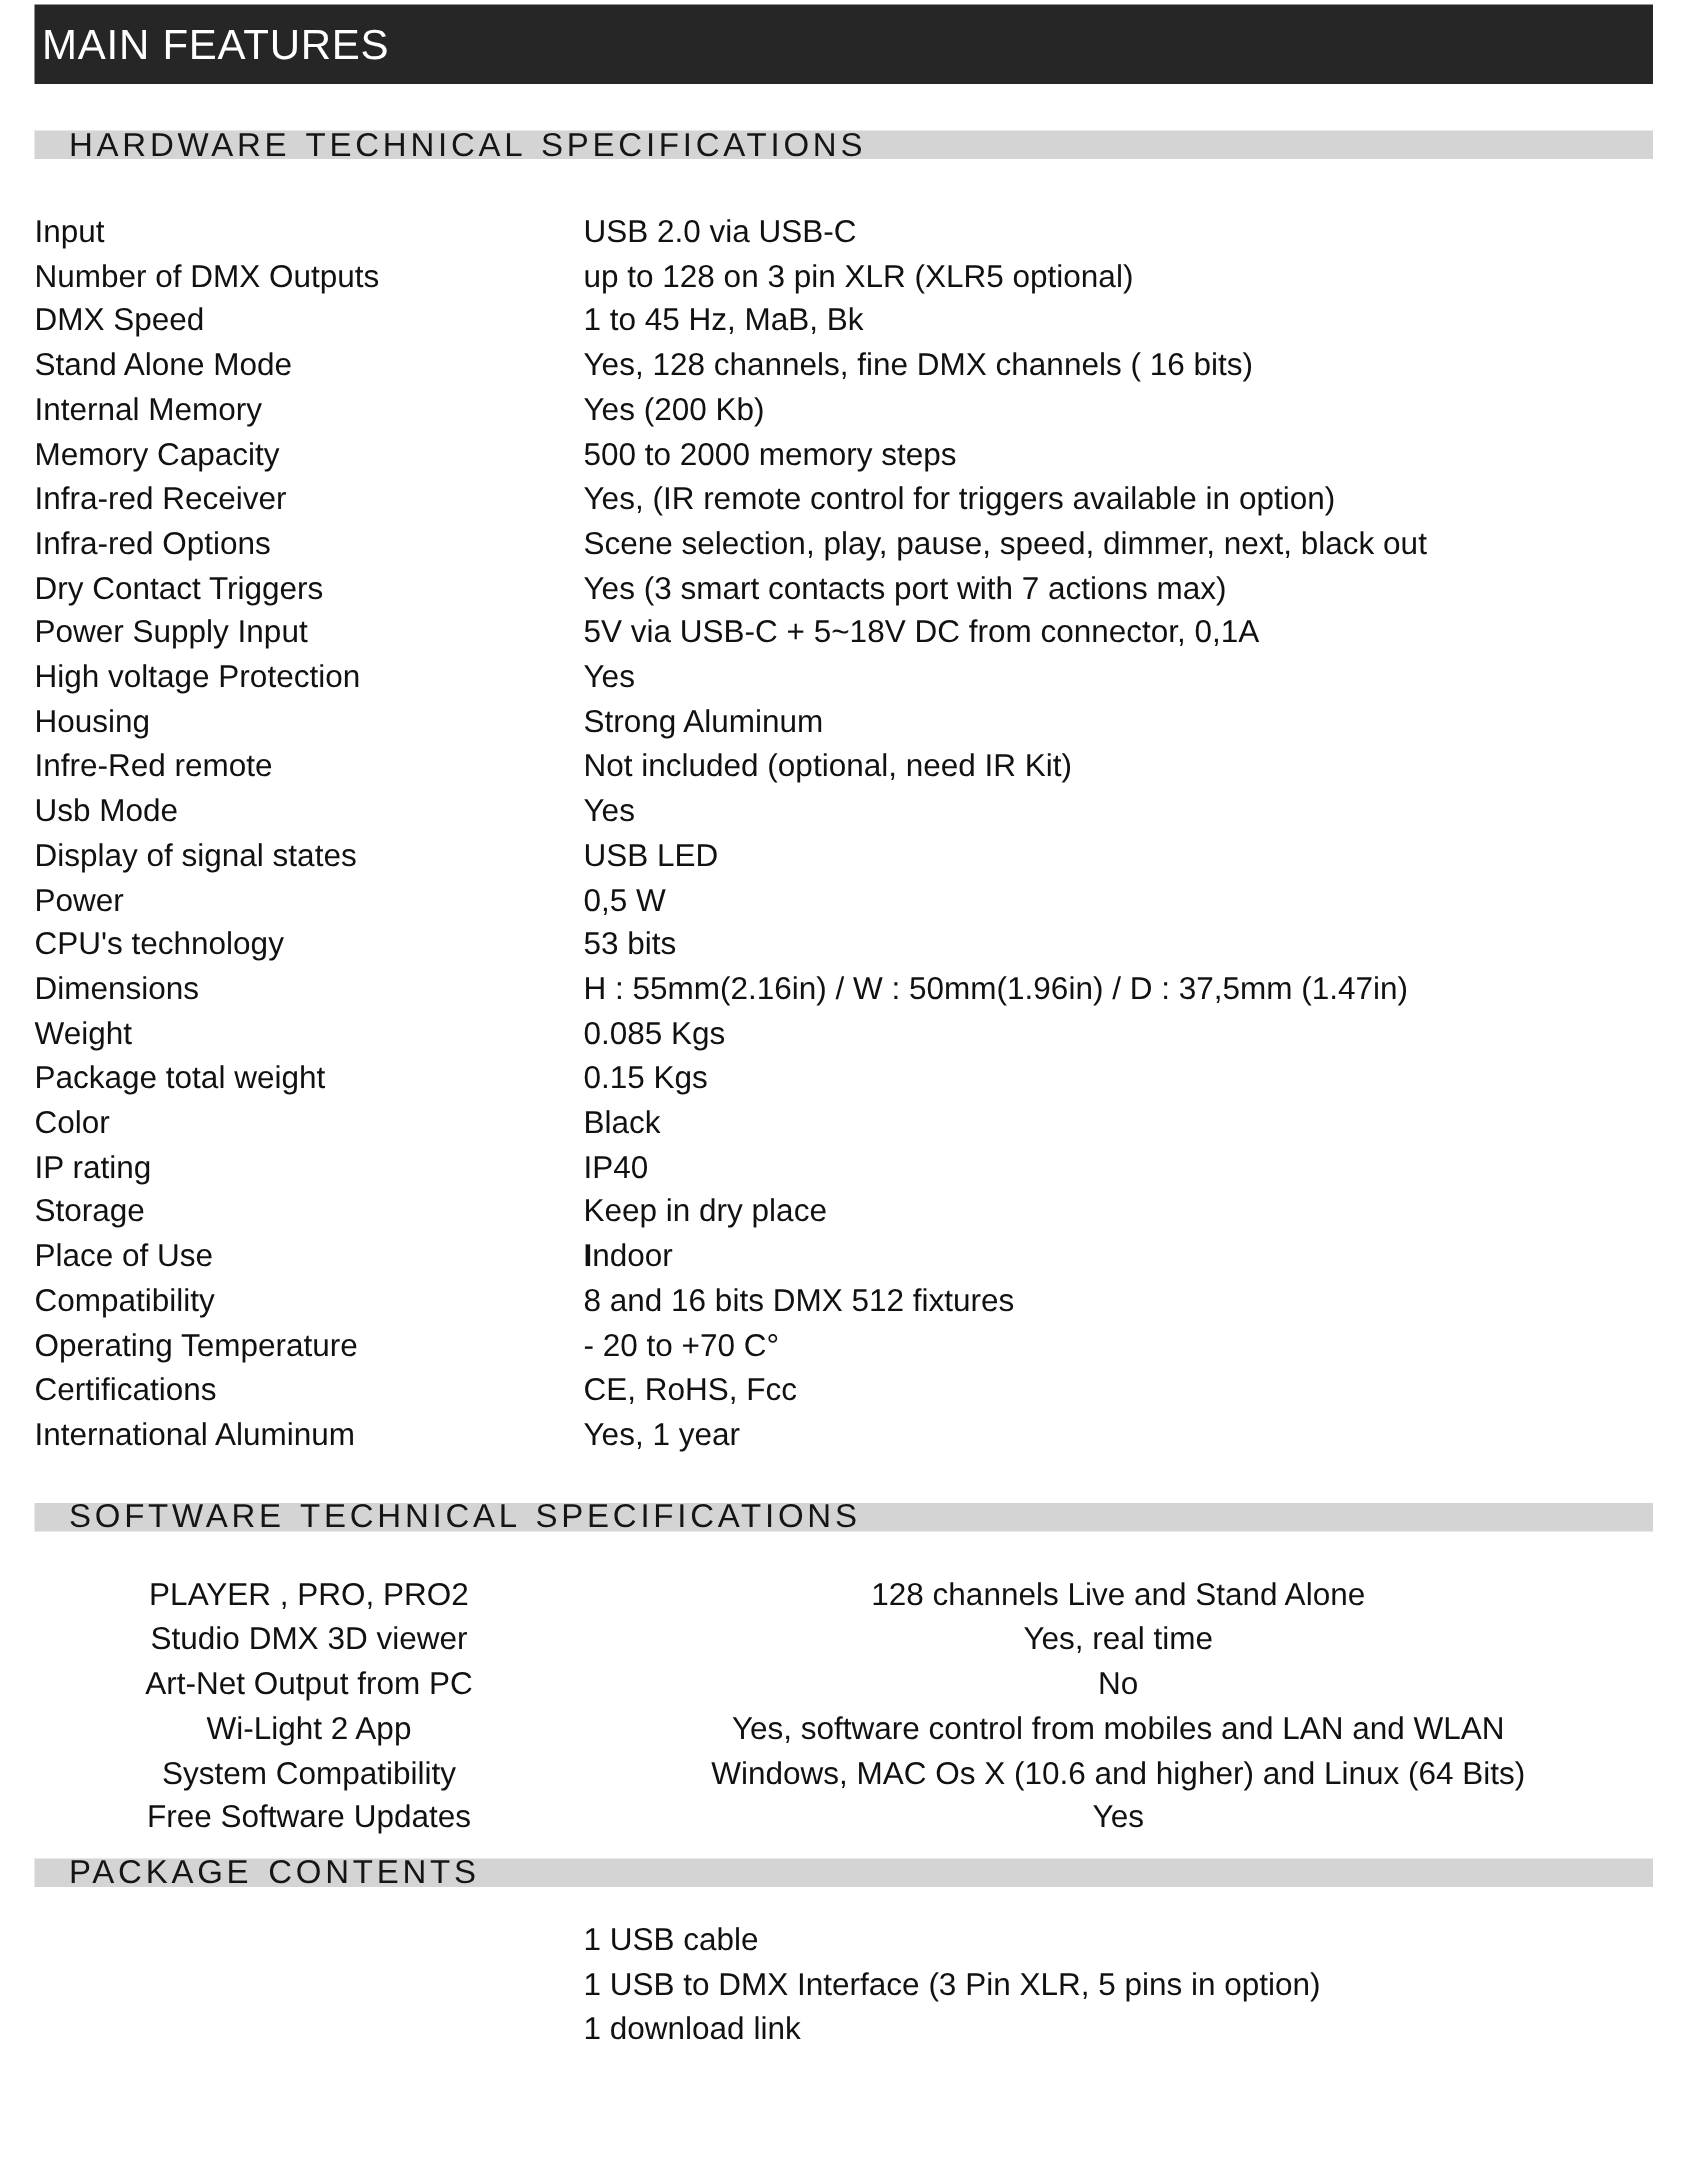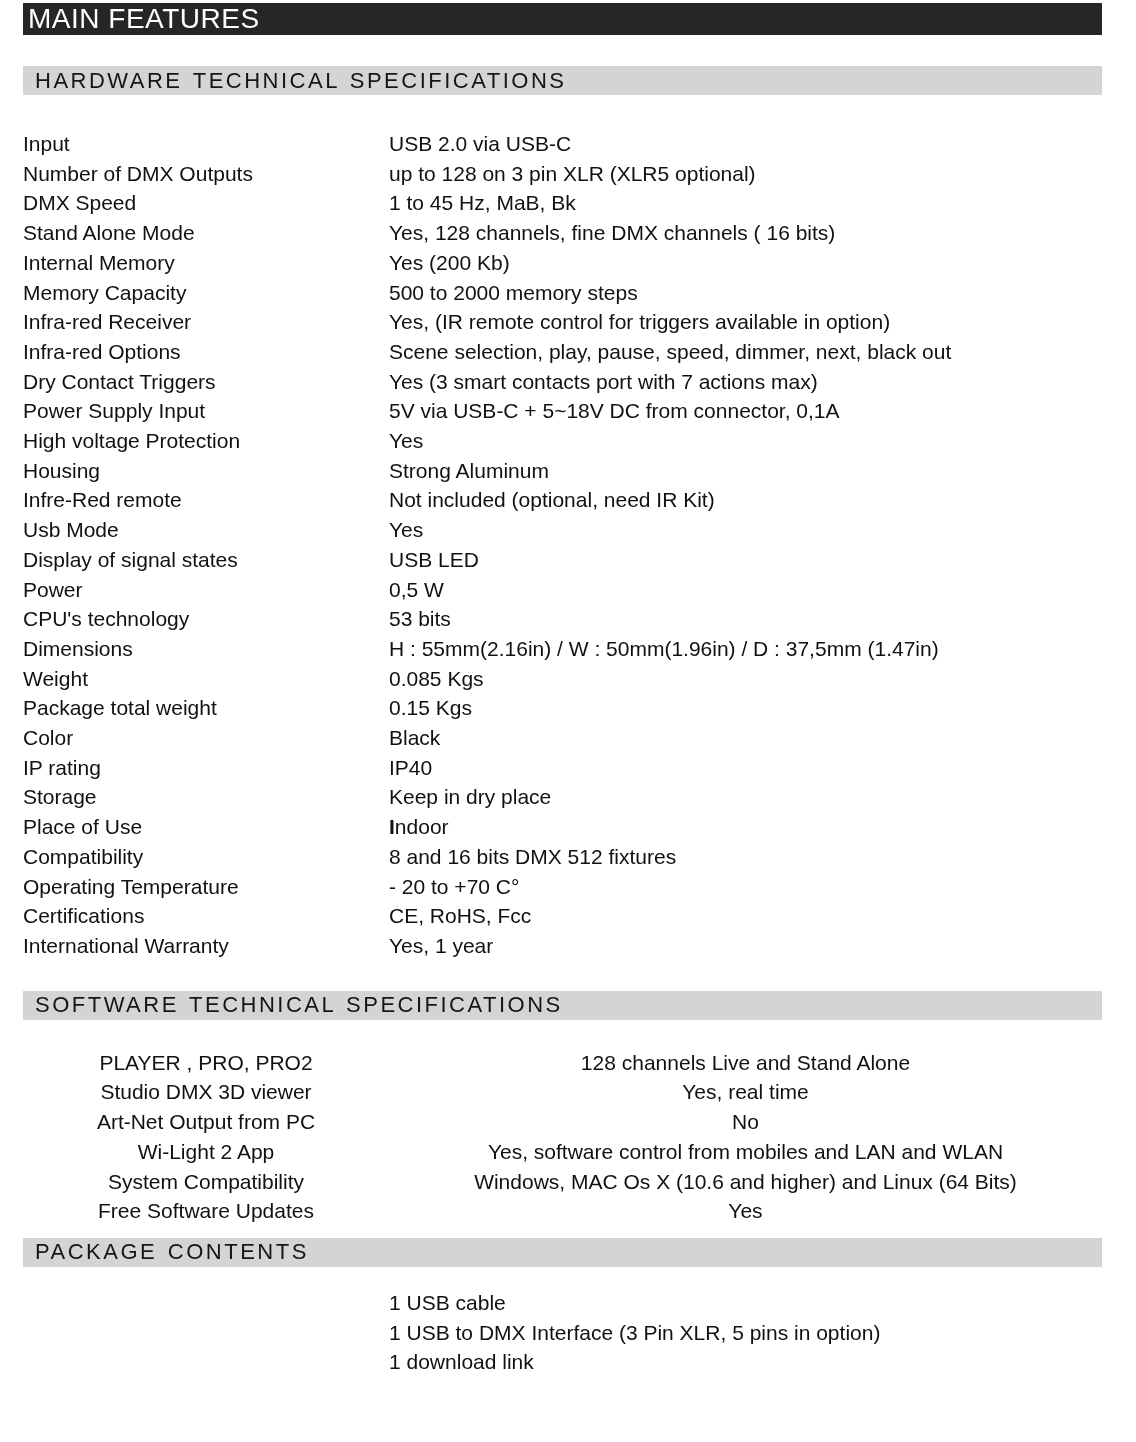--- a/index.html
+++ b/index.html
@@ -12,36 +12,36 @@
     width: 1136px;
     min-height: 1442px;
     position: relative;
   }
   .page {
     padding: 3px 34px 40px 23px;
   }
   .main-title-bar {
     background: #262626;
     color: #ffffff;
-    height: 32px;
+    height: 53px;
     display: flex;
     align-items: center;
     padding-left: 5px;
     font-size: 28px;
     letter-spacing: 0.5px;
     white-space: nowrap;
     overflow: hidden;
   }
   .section-bar {
     background: #d4d4d4;
     color: #151515;
-    height: 29px;
+    height: 19px;
     display: flex;
     align-items: center;
-    padding-left: 12px;
+    padding-left: 23px;
     font-size: 22px;
     letter-spacing: 2.5px;
     word-spacing: 2px;
     white-space: nowrap;
     overflow: hidden;
   }
   .section-bar.hardware { margin-top: 31px; }
   .section-bar.software { margin-top: 30px; }
   .section-bar.package  { margin-top: 12px; }
 
@@ -191,21 +191,21 @@
       </div>
       <div class="spec-row">
         <div class="spec-label">Operating Temperature</div>
         <div class="spec-value">- 20 to +70 C°</div>
       </div>
       <div class="spec-row">
         <div class="spec-label">Certifications</div>
         <div class="spec-value">CE, RoHS, Fcc</div>
       </div>
       <div class="spec-row">
-        <div class="spec-label">International Warranty</div>
+        <div class="spec-label">International Aluminum</div>
         <div class="spec-value">Yes, 1 year</div>
       </div>
     </div>
 
   <div class="section-bar software">
     <span>SOFTWARE TECHNICAL SPECIFICATIONS</span>
   </div>
 
   <div class="spec-table software" id="software-table">
       <div class="spec-row">

